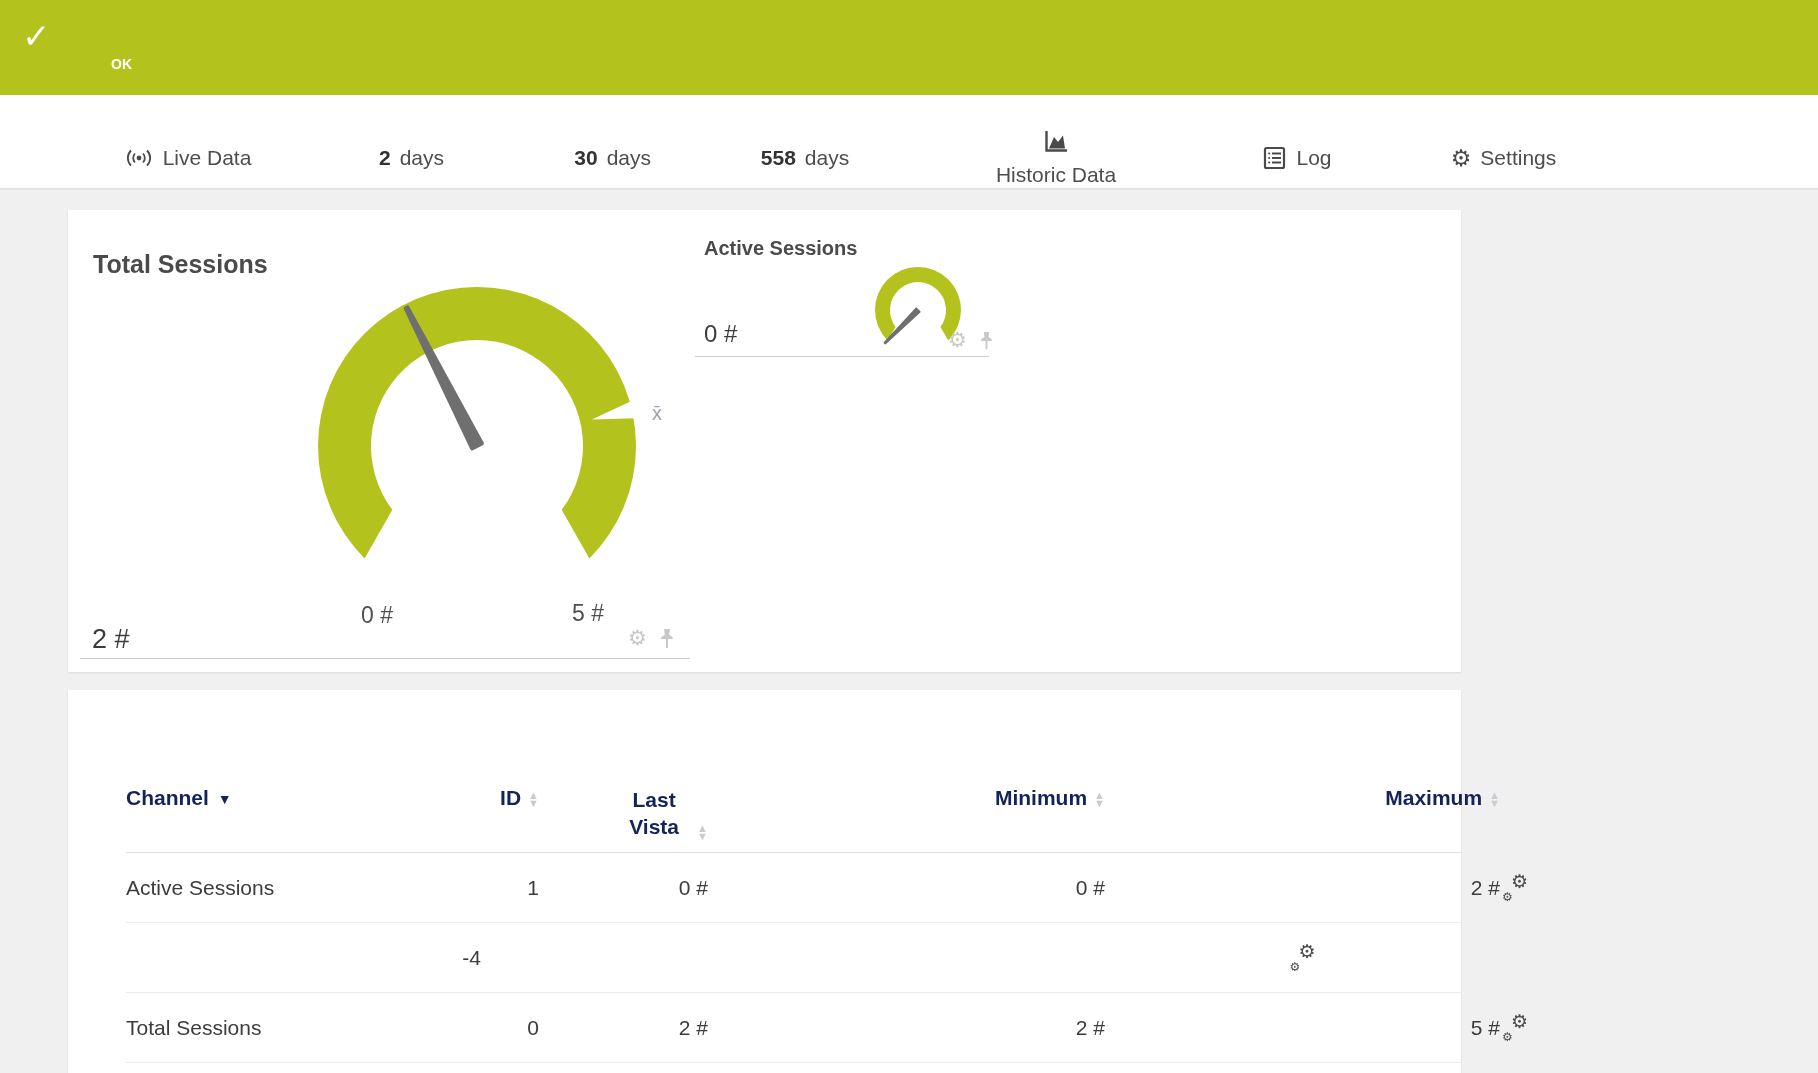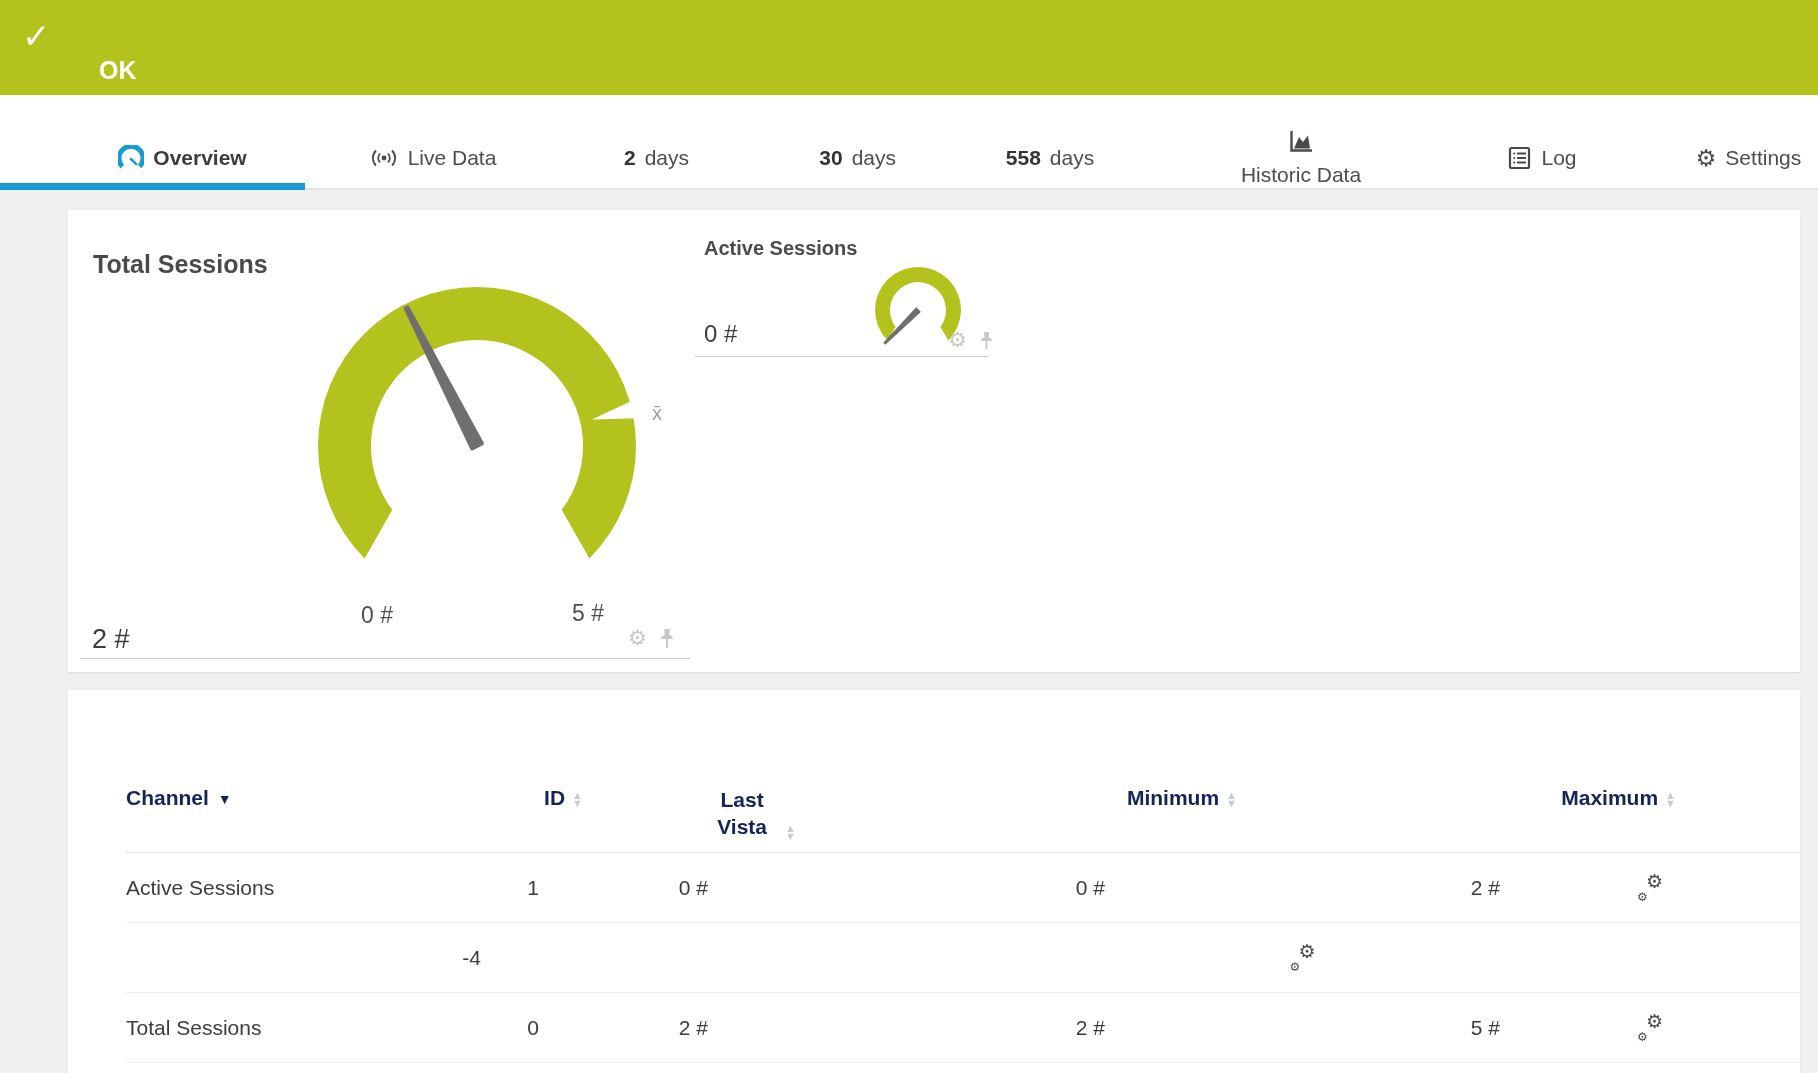--- a/index.html
+++ b/index.html
@@ -7,21 +7,21 @@
     font-family:"Liberation Sans","DejaVu Sans",sans-serif; background:#f0f0f0; }
 
   
   .sensor-header { position:relative; height:95px; background:#b4c21e; color:#fff; }
   .sensor-header .check { position:absolute; left:22px; top:16px; font-size:34px; font-weight:bold; }
   .title-line { position:absolute; left:111px; top:10px; white-space:nowrap; font-size:31px; }
   .title-kind { font-style:italic; font-weight:400; margin-right:14px; }
   .title-main { font-weight:700; }
   .flag-icon { display:inline-block; vertical-align:top; margin:-2px 0 0 8px; }
   .stars { display:inline-block; vertical-align:top; margin:-6px 0 0 46px; font-size:25px; letter-spacing:4px; }
-  .status-ok { position:absolute; left:99px; top:56px; font-size:25px; font-weight:700; }
+  .status-ok { position:absolute; left:111px; top:56px; font-size:14px; font-weight:700; }
 
   
   .tabbar { position:relative; height:95px; background:#fff; border-bottom:2px solid #e4e4e4;
             display:flex; align-items:flex-end; padding:0 0 13px 60px; }
   .tab { position:relative; display:flex; align-items:center; justify-content:center;
          gap:9px; height:34px; color:#4d4d4d; font-size:21px; white-space:nowrap; cursor:pointer; }
   .tab .tab-prefix { font-weight:700; color:#333; }
   .tab .tab-prefix:empty { display:none; }
   .tab-overview { width:245px; }
   .tab-livedata { width:145px; margin-left:55px; }
@@ -32,21 +32,21 @@
   .tab-log      { width:78px;  margin-left:105px; }
   .tab-settings { width:127px; margin-left:104px; }
   .tab.active { color:#3c3c3c; font-weight:700; }
   .tab.active::after { content:""; position:absolute; left:-60px; right:0; bottom:-15px; height:7px; background:#1c9ad6; }
   .tab-overview.active::after { left:-60px; right:0; }
   .tab svg { flex:0 0 auto; }
   .gear-glyph { font-style:normal; }
   .tab .gear-glyph { font-size:23px; color:#4a4a4a; }
 
   
-  .panel { position:relative; margin-left:68px; width:1732px; background:#fff;
+  .panel { position:relative; margin-left:68px; width:1393px; background:#fff;
            box-shadow:0 1px 2px rgba(0,0,0,.10); }
   .panel-gauges { margin-top:20px; height:462px; }
   .panel-table  { margin-top:18px; height:400px; }
 
   
   .widget-title { position:absolute; font-weight:700; color:#4a4a4a; }
   .ts-title { left:25px; top:40px; font-size:25px; }
   .as-title { left:636px; top:27px; font-size:20px; }
   .gauge-big { position:absolute; left:244px; top:70px; }
   .gauge-small { position:absolute; left:800px; top:43px; }
@@ -60,21 +60,21 @@
   .ts-controls { left:560px; top:416px; }
   .as-controls { left:880px; top:118px; }
   .widget-controls .gear-glyph { font-size:21px; }
   .widget-underline { position:absolute; height:1px; background:#ccc; }
   .ts-underline { left:12px; top:448px; width:610px; }
   .as-underline { left:627px; top:146px; width:294px; }
 
   
   .ctable { padding-left:58px; color:#3c3c3c; }
   .trow { display:grid; grid-template-columns:355px 58px 169px 397px 395px 1fr; align-items:center; }
-  .thead { padding-top:96px; align-items:start; border-bottom:1px solid #e0e0e0; padding-bottom:12px;gap:44px; }
+  .thead { padding-top:96px; align-items:start; border-bottom:1px solid #e0e0e0; padding-bottom:12px; }
   .thead .th { color:#15235b; font-weight:700; font-size:21px; }
   .th, .td { white-space:nowrap; }
   .td { font-size:21px; }
   .col-right { text-align:right; justify-self:end; }
   .sort { display:inline-flex; flex-direction:column; vertical-align:middle;
           margin-left:7px; color:#c6ccd4; font-size:11px; line-height:8px; }
   .caret { color:#15235b; font-size:14px; margin-left:9px; vertical-align:middle; }
   .th-wrap { display:inline-flex; align-items:flex-end; }
   .th-stack { display:inline-block; width:72px; text-align:center; white-space:normal; line-height:27px; }
   .tbody-row { height:70px; border-bottom:1px solid #ececec; }
@@ -84,27 +84,20 @@
 </style>
 </head>
 <body>
 
 <div class="sensor-header">
   <span class="check">✓</span>
   <div class="status-ok">OK</div>
 </div>
 
 <div class="tabbar">
-  <div class="tab tab-overview active">
-    <svg width="26" height="26" viewBox="0 0 26 26">
-      <path d="M4.4 21.6 A12 12 0 1 1 21.6 21.6" fill="none" stroke="#1c9ad6" stroke-width="5"></path>
-      <path d="M13 14 L18.2 19.2" stroke="#1c9ad6" stroke-width="2.6" stroke-linecap="round"></path>
-    </svg>
-    <span>Overview</span>
-  </div>
   <div class="tab tab-livedata">
     <svg width="30" height="24" viewBox="0 0 30 24">
       <circle cx="15" cy="12" r="2.4" fill="#4a4a4a"></circle>
       <path d="M11 7.5 a6.5 6.5 0 0 0 0 9" fill="none" stroke="#4a4a4a" stroke-width="1.8"></path>
       <path d="M7 4.5 a10.5 10.5 0 0 0 0 15" fill="none" stroke="#4a4a4a" stroke-width="1.8"></path>
       <path d="M19 7.5 a6.5 6.5 0 0 1 0 9" fill="none" stroke="#4a4a4a" stroke-width="1.8"></path>
       <path d="M23 4.5 a10.5 10.5 0 0 1 0 15" fill="none" stroke="#4a4a4a" stroke-width="1.8"></path>
     </svg>
     <span>Live Data</span>
   </div>

